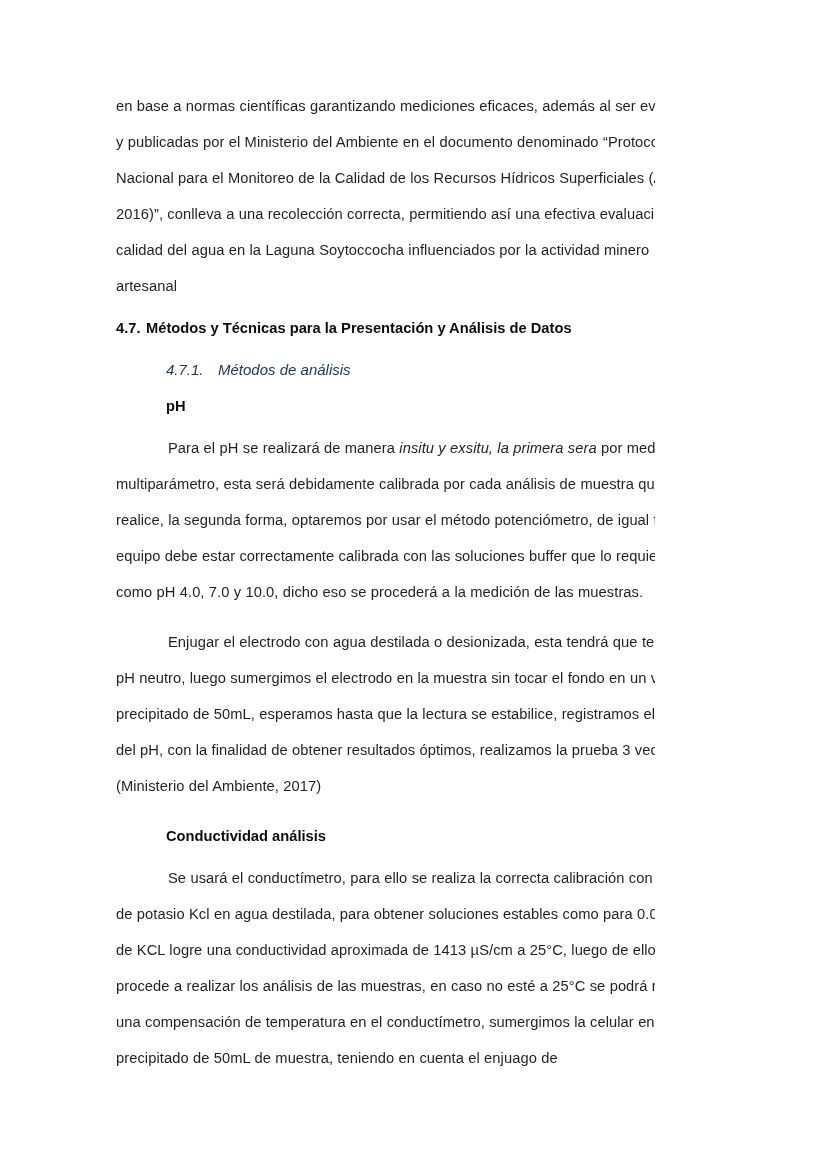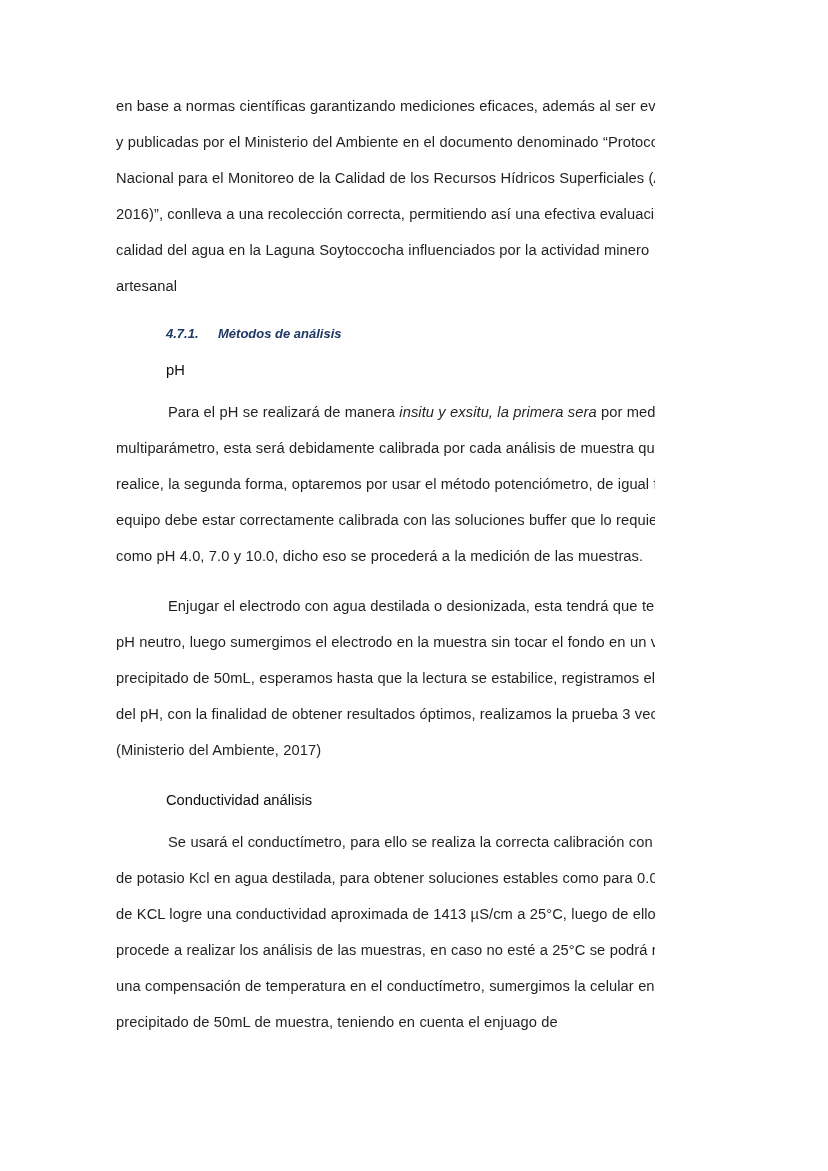--- a/index.html
+++ b/index.html
@@ -47,54 +47,57 @@
     line-height: 36px;
     color: #0d0d0d;
     margin: 0;
     text-align: left;
   }
   .h-section .num {
     display: inline-block;
     min-width: 30px;
   }
   .h-sub {
-    font-size: 13px;
-    font-weight: bold;
+    font-size: 15px;
+    font-weight: normal;
     font-style: italic;
     line-height: 36px;
     color: #1f3864;
     margin: 0;
     padding-left: 50px;
   }
   .h-sub .num {
     display: inline-block;
     min-width: 52px;
     font-style: italic;
   }
   .h-term {
     font-size: 14.7px;
-    font-weight: normal;
+    font-weight: bold;
     line-height: 36px;
     color: #0d0d0d;
     margin: 0;
     padding-left: 50px;
   }
   .gap-sm { height: 6px; }
   .gap-md { height: 14px; }
 </style>
 </head>
 <body>
 
 <div class="page">
   <div class="content">
 
     <p class="para">en base a normas científicas garantizando mediciones eficaces, además al ser evaluadas y publicadas por el Ministerio del Ambiente en el documento denominado “Protocolo Nacional para el Monitoreo de la Calidad de los Recursos Hídricos Superficiales (ANA, 2016)”, conlleva a una recolección correcta, permitiendo así una efectiva evaluación de la calidad del agua en la Laguna Soytoccocha influenciados por la actividad minero artesanal</p>
 
     <div class="gap-sm"></div>
 
+    <p class="h-section">
+      <span class="num">4.7.</span><span>Métodos y Técnicas para la Presentación y Análisis de Datos</span>
+    </p>
 
     <div class="gap-sm"></div>
 
     <p class="h-sub">
       <span class="num">4.7.1.</span><span>Métodos de análisis</span>
     </p>
 
     <p class="h-term">pH</p>
 
     <div class="gap-sm"></div>

